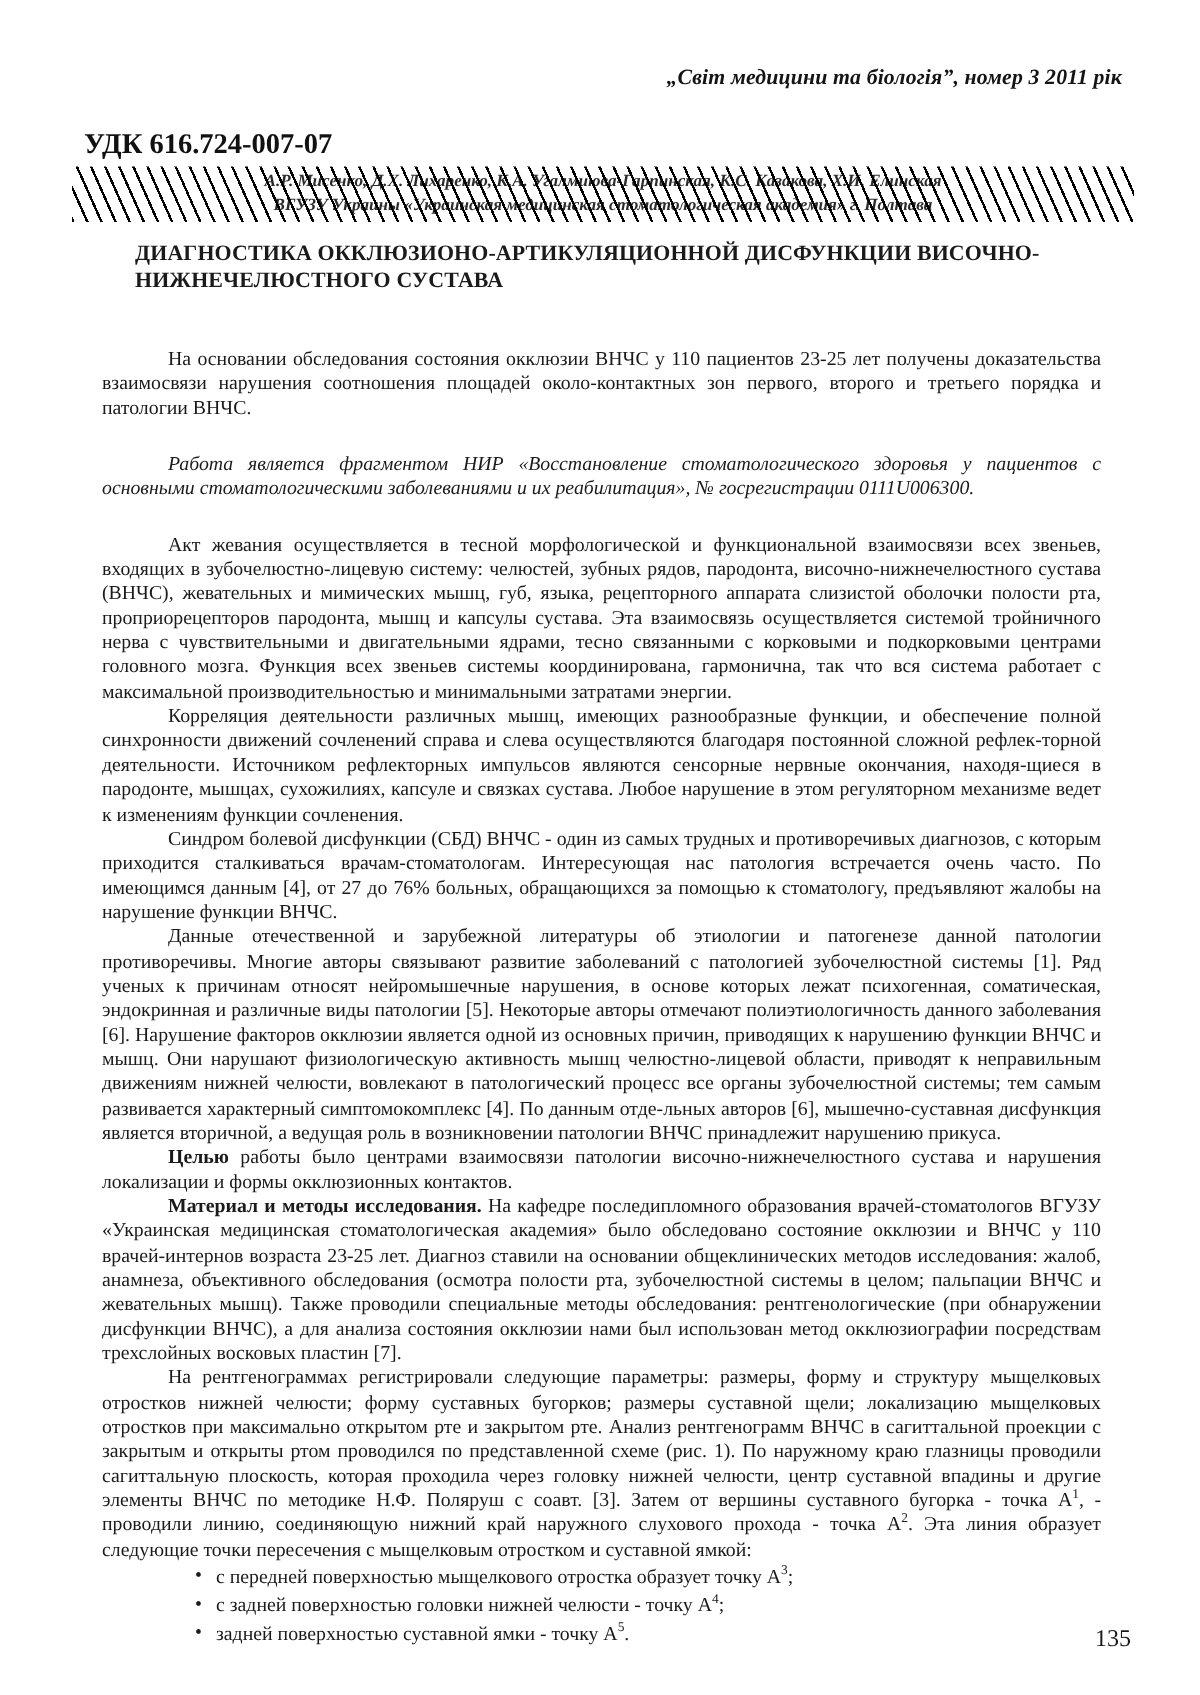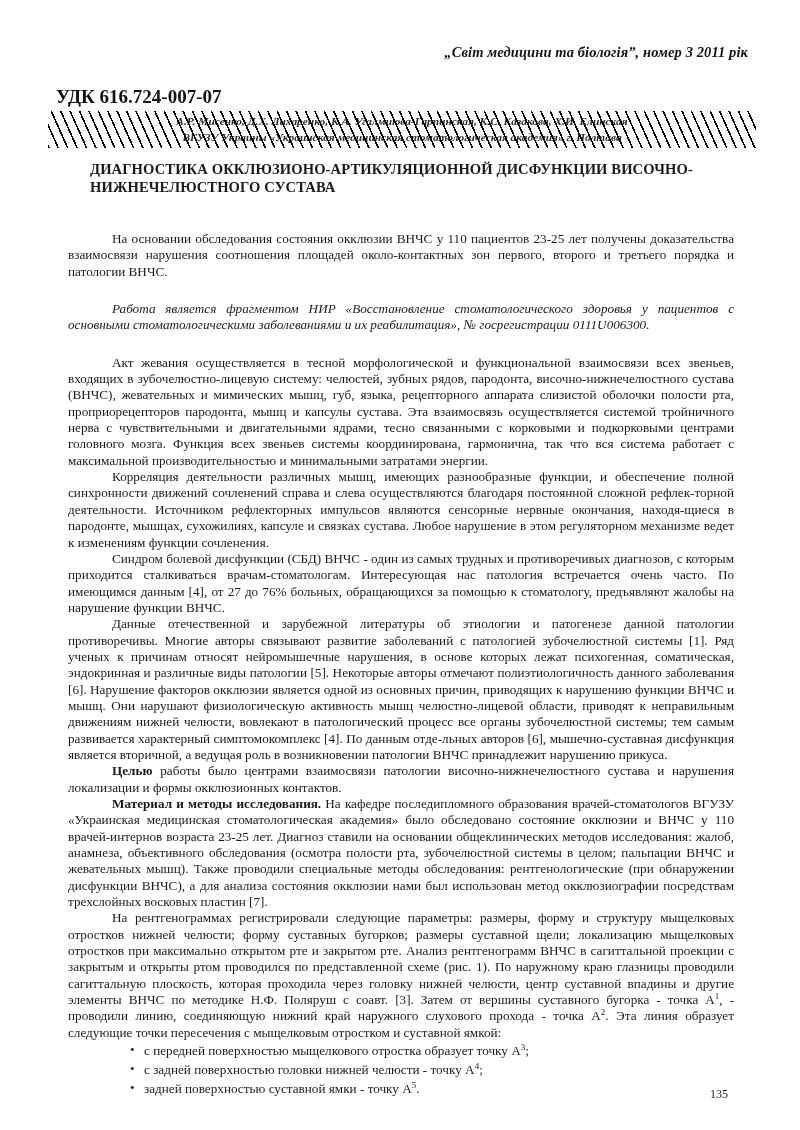--- a/index.html
+++ b/index.html
@@ -118,24 +118,24 @@
   ul.points li .bullet {
     position: absolute;
     left: 62px;
     top: -1px;
   }
   sup { font-size: 0.68em; vertical-align: super; line-height: 0; }
   
   .folio {
     position: absolute;
     left: 0;
-    right: 72px;
+    right: 46px;
     bottom: 28px;
     text-align: right;
-    font-size: 12px;
+    font-size: 16px;
   }
 </style>
 </head>
 <body>
 
 <div class="page">
 
   <div class="running-head">„Світ медицини та біологія”, номер 3 2011 рік</div>
 
   <div class="udk">УДК 616.724-007-07</div>

